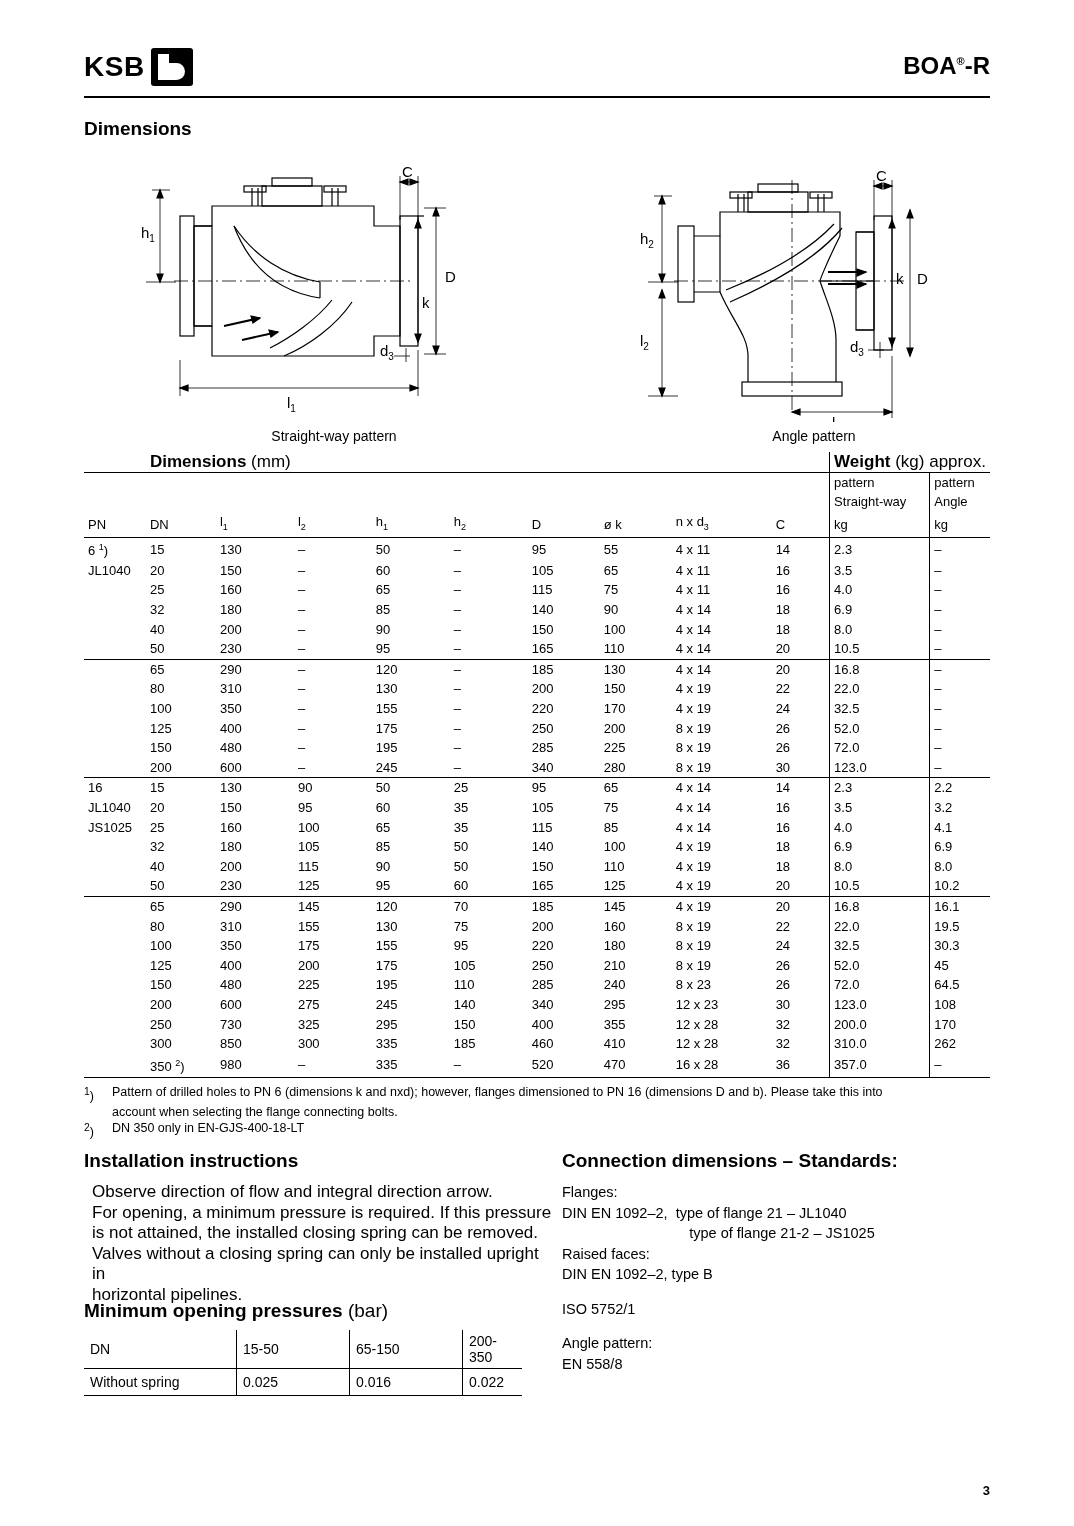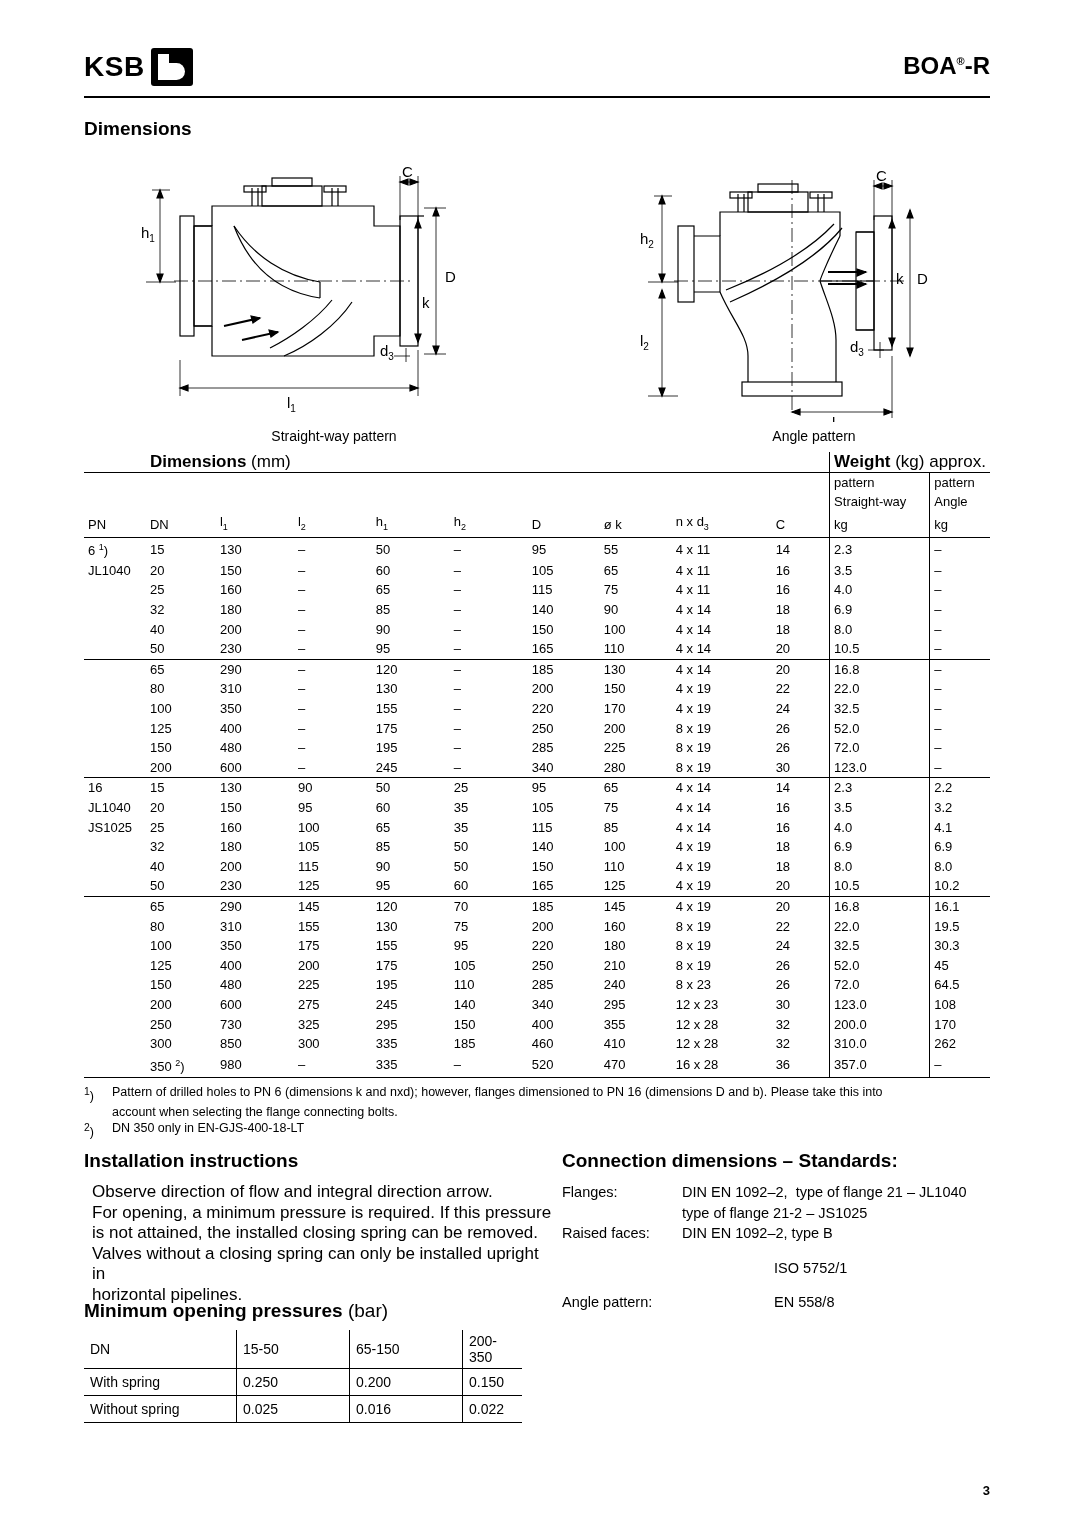--- a/index.html
+++ b/index.html
@@ -223,21 +223,21 @@
     top: 1150px;
   }
   .conn-body {
     position: absolute;
     left: 562px;
     top: 1182px;
     width: 440px;
     font-size: 14.5px;
     line-height: 20.5px;
   }
-  .conn-row { display: flex; }
+  .conn-row { display: flex; flex-direction: column; }
   .conn-label { width: 120px; flex: none; }
   .conn-val { flex: 1; }
   .gap { height: 14px; }
 
   .page-number {
     position: absolute;
     right: 84px;
     bottom: 28px;
     font-size: 13px;
     font-weight: bold;
@@ -884,47 +884,41 @@
   <div class="minop-wrap">
     <table class="minop">
       <tbody>
         <tr>
           <td style="width:140px">DN</td>
           <td style="width:100px">15-50</td>
           <td style="width:100px">65-150</td>
           <td>200-350</td>
         </tr>
         <tr>
-          <td>With spring</td>
-          <td>0.250</td>
-          <td>0.200</td>
-          <td>0.150</td>
-        </tr>
-        <tr>
           <td>Without spring</td>
           <td>0.025</td>
           <td>0.016</td>
           <td>0.022</td>
         </tr>
       </tbody>
     </table>
   </div>
 
   <div class="section-title" id="conn-title">Connection dimensions – Standards:</div>
   <div class="conn-body">
     <div class="conn-row">
       <div class="conn-label">Flanges:</div>
       <div class="conn-val">
         <span>DIN EN 1092–2,</span>
         &nbsp;<span>type of flange 21 – JL1040</span>
       </div>
     </div>
     <div class="conn-row">
       <div class="conn-label"></div>
-      <div class="conn-val" style="text-align:left">type of flange 21-2 – JS1025</div>
+      <div class="conn-val" style="text-align:center">type of flange 21-2 – JS1025</div>
     </div>
     <div class="conn-row">
       <div class="conn-label">Raised faces:</div>
       <div class="conn-val">DIN EN 1092–2, type B</div>
     </div>
     <div class="gap"></div>
     <div class="conn-row">
       <div style="width:212px;flex:none"></div>
       <div>ISO 5752/1</div>
     </div>

